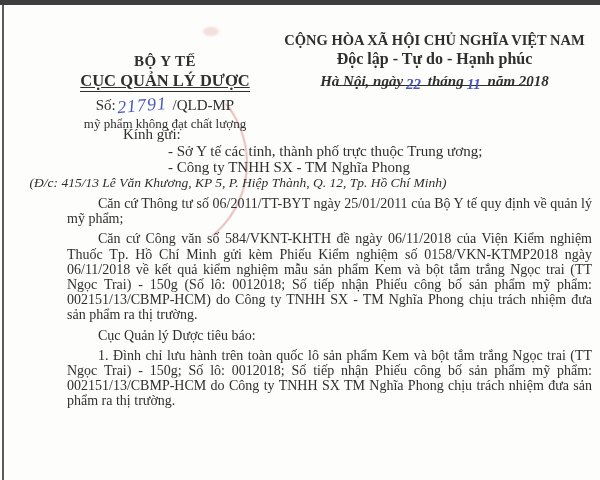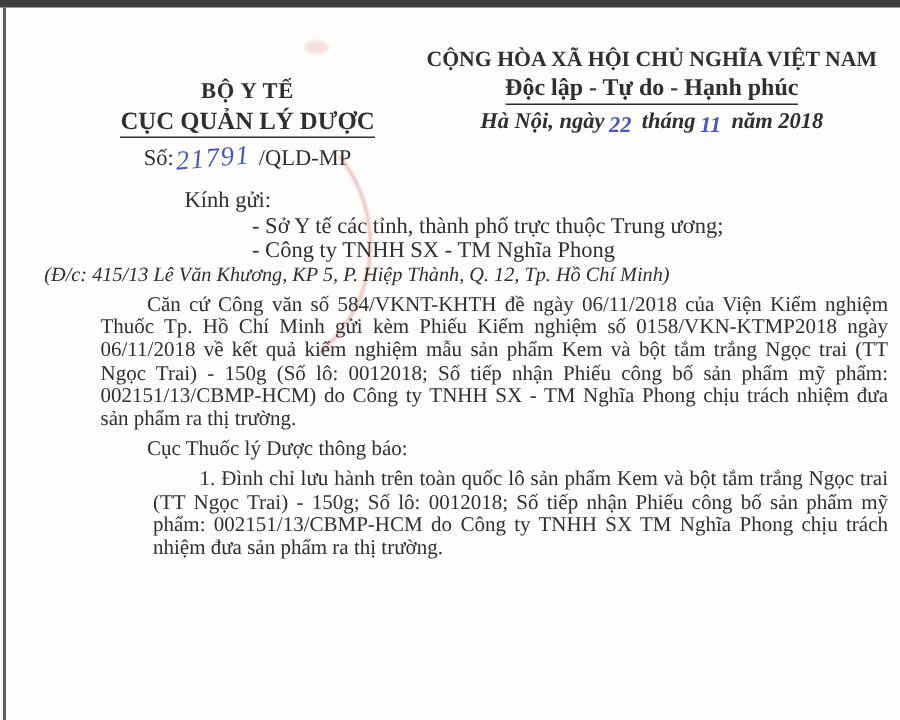--- a/index.html
+++ b/index.html
@@ -39,21 +39,21 @@
     filter: blur(1px);
     pointer-events: none;
   }
 
   
   .hdr-left {
     position: absolute; top: 37px; left: 55px;
     width: 220px; text-align: center; margin-top: 16px;
   }
   .ministry { font-weight: bold; font-size: 15px; letter-spacing: 0.5px; }
-  .department { font-weight: bold; font-size: 16.5px; margin-top: 1px; }
+  .department { font-weight: bold; font-size: 16.5px; margin-top: 1px; text-decoration: underline; }
   .department .u { border-bottom: 1.5px solid #2f2f2f; padding-bottom: 1px; }
   .doc-number { font-size: 15px; margin-top: 3px; white-space: nowrap; }
   .handwrite {
     color: #4a58bd;
     font-style: italic;
     display: inline-block;
   }
   .doc-number .handwrite {
     font-size: 18px;
     letter-spacing: 1px;
@@ -62,21 +62,21 @@
   }
   .subject { font-size: 13px; line-height: 14.5px; margin-top: 2px; }
 
   
   .hdr-right {
     position: absolute; top: 32px; left: 282px;
     width: 305px; text-align: center;
   }
   .motto1 { font-weight: bold; font-size: 14.5px; white-space: nowrap; }
   .motto2 { font-weight: bold; font-size: 16px; margin-top: 1px; }
-  .motto2 .u { border-bottom: 1.5px solid #2f2f2f; padding-bottom: 2px; }
+  .motto2 .u { border-bottom: 1.5px solid #2f2f2f; padding-bottom: 18px; }
   .dateline {
     font-style: italic; font-size: 15px; font-weight: bold;
     margin-top: 5px; white-space: nowrap;
   }
   .dateline .handwrite { font-size: 15px; transform: translateY(3px); margin: 0 3px; }
 
   
   .salutation { position: absolute; top: 126px; left: 123px; font-size: 15px; }
   .recipient-1 { position: absolute; top: 143px; left: 168px; font-size: 15px; white-space: nowrap; }
   .recipient-2 { position: absolute; top: 159px; left: 168px; font-size: 15px; white-space: nowrap; }
@@ -87,44 +87,46 @@
   }
 
   
   .body-text {
     position: absolute; top: 196px; left: 67px;
     width: 525px;
     font-size: 14px; line-height: 15.2px;
     text-align: justify;
   }
   .body-text p { margin: 0 0 5px 0; text-indent: 31px; }
-  .body-text p:last-child { margin-bottom: 0; margin-left: 35px; }
+  .body-text p:last-child { margin-bottom: 0; }
 </style>
 </head>
 <body>
 
 <div class="scan-top-edge"></div>
 <div class="scan-left-edge"></div>
 <div class="stamp-arc"></div>
 <div class="stamp-speck"></div>
 
 <div class="hdr-left">
   <div class="ministry">BỘ Y TẾ</div>
   <div class="department"><span class="u">CỤC QUẢN LÝ DƯỢC</span></div>
   <div class="doc-number"><span>Số:</span><span class="handwrite">21791</span> <span>/QLD-MP</span></div>
+  <div class="subject">mỹ phẩm không đạt chất lượng</div>
 </div>
 
 <div class="hdr-right">
   <div class="motto1">CỘNG HÒA XÃ HỘI CHỦ NGHĨA VIỆT NAM</div>
   <div class="motto2"><span class="u">Độc lập - Tự do - Hạnh phúc</span></div>
   <div class="dateline"><span>Hà Nội, ngày</span><span class="handwrite">22</span> <span>tháng</span><span class="handwrite">11</span> <span>năm 2018</span></div>
 </div>
 
 <div class="salutation">Kính gửi:</div>
 <div class="recipient-1">- Sở Y tế các tỉnh, thành phố trực thuộc Trung ương;</div>
 <div class="recipient-2">- Công ty TNHH SX - TM Nghĩa Phong</div>
 <div class="recipient-addr">(Đ/c: 415/13 Lê Văn Khương, KP 5, P. Hiệp Thành, Q. 12, Tp. Hồ Chí Minh)</div>
 
 <div class="body-text">
+  <p>Căn cứ Thông tư số 06/2011/TT-BYT ngày 25/01/2011 của Bộ Y tế quy định về quản lý mỹ phẩm;</p>
   <p>Căn cứ Công văn số 584/VKNT-KHTH đề ngày 06/11/2018 của Viện Kiểm nghiệm Thuốc Tp. Hồ Chí Minh gửi kèm Phiếu Kiểm nghiệm số 0158/VKN-KTMP2018 ngày 06/11/2018 về kết quả kiểm nghiệm mẫu sản phẩm Kem và bột tắm trắng Ngọc trai (TT Ngọc Trai) - 150g (Số lô: 0012018; Số tiếp nhận Phiếu công bố sản phẩm mỹ phẩm: 002151/13/CBMP-HCM) do Công ty TNHH SX - TM Nghĩa Phong chịu trách nhiệm đưa sản phẩm ra thị trường.</p>
-  <p>Cục Thuốc lý Dược thông báo:</p>
+  <p>Cục Quản lý Dược tiêu báo:</p>
   <p>1. Đình chỉ lưu hành trên toàn quốc lô sản phẩm Kem và bột tắm trắng Ngọc trai (TT Ngọc Trai) - 150g; Số lô: 0012018; Số tiếp nhận Phiếu công bố sản phẩm mỹ phẩm: 002151/13/CBMP-HCM do Công ty TNHH SX  TM Nghĩa Phong chịu trách nhiệm đưa sản phẩm ra thị trường.</p>
 </div>
 
 </body></html>

